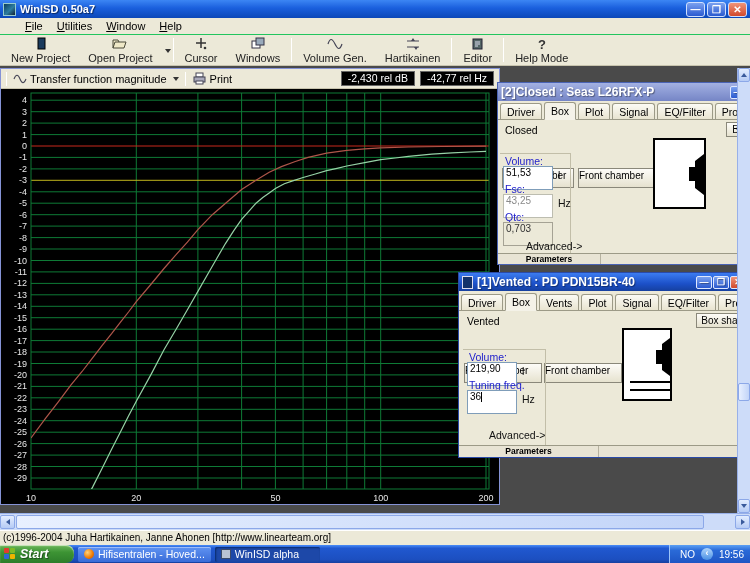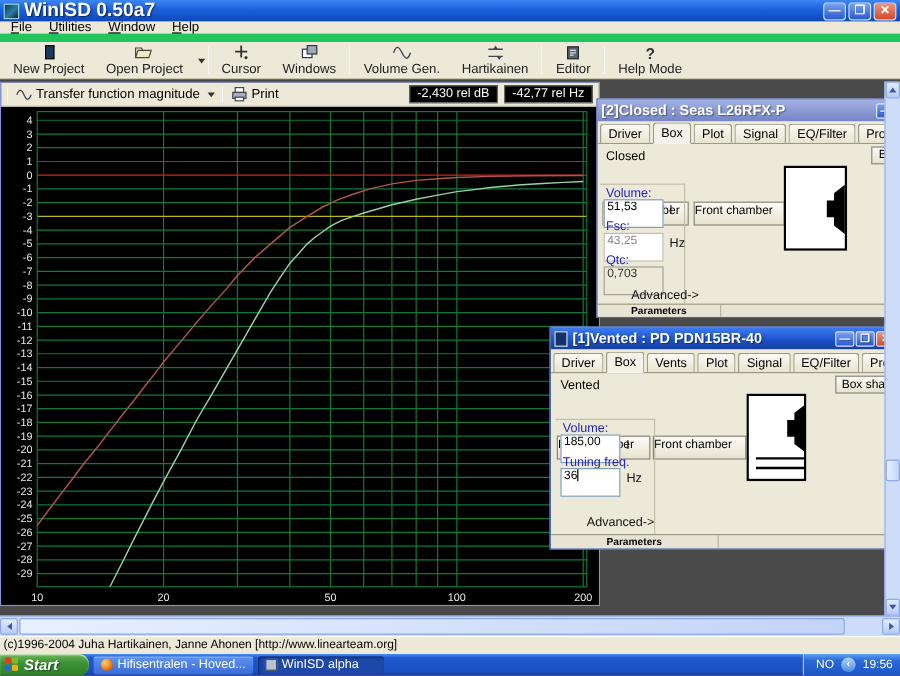--- a/index.html
+++ b/index.html
@@ -6,30 +6,30 @@
   *{box-sizing:border-box;}
   #screen{position:relative;width:750px;height:563px;overflow:hidden;background:#ece9d8;
     font-family:"Liberation Sans",sans-serif;font-size:11px;color:#000;cursor:default;}
   .abs{position:absolute;}
 
   
   #titlebar{left:0;top:0;width:750px;height:18px;
     background:linear-gradient(180deg,#3c86f4 0%,#1a5fdd 45%,#0c48b8 100%);
     display:flex;align-items:center;padding:0 3px;}
   #app-icon{width:13px;height:13px;background:linear-gradient(135deg,#0c3d5c,#2e7da0 55%,#123);border:1px solid #9cc;margin-right:4px;}
-  #titlebar .title{color:#fff;font-weight:bold;font-size:16px;text-shadow:1px 1px 1px #0008;}
+  #titlebar .title{color:#fff;font-weight:bold;font-size:11px;text-shadow:1px 1px 1px #0008;}
   .cap-btns{margin-left:auto;display:flex;gap:2px;}
   .cap-btn{width:19px;height:15px;border:1px solid #cfe0ff;border-radius:3px;color:#fff;
     font-size:10px;line-height:13px;text-align:center;font-weight:bold;
     background:linear-gradient(180deg,#7ba1ef,#2a5ad0);}
   .cap-btn.close{background:linear-gradient(180deg,#f09478,#d1492c);}
 
   
-  #menubar{left:0;top:18px;width:750px;height:17px;background:#ece9d8;border-bottom:7px solid #22c55e;
-    display:flex;align-items:center;padding-left:2px;}
+  #menubar{left:0;top:18px;width:750px;height:17px;background:#ece9d8;border-bottom:1px solid #22c55e;
+    display:flex;align-items:center;padding-left:18px;}
   .menu-item{display:inline-block;padding:1px 7px;}
   .menu-item::first-letter{text-decoration:underline;}
 
   
   #toolbar{left:0;top:35px;width:750px;height:31px;background:#ece9d8;border-bottom:1px solid #c8c4ae;
     display:flex;align-items:stretch;padding-left:2px;}
   .tb-btn{display:flex;flex-direction:column;align-items:center;justify-content:center;
     padding:1px 9px;font-size:11px;color:#222;}
   .tb-btn svg{display:block;margin-bottom:1px;}
   .tb-sep{width:1px;background:#c6c2ac;border-right:1px solid #fff;margin:3px 2px;}
@@ -375,21 +375,21 @@
         <div class="tab">Signal</div>
         <div class="tab">EQ/Filter</div>
         <div class="tab">Project</div>
       </div>
       <div class="abs" style="left:8px;top:42px;font-size:10.5px;">Vented</div>
       <div class="xp-btn" style="left:237px;top:40px;width:58px;">Box shape</div>
       <div class="chamber-btn" style="left:5px;top:58px;width:78px;">Rear chamber</div>
       <div class="chamber-btn" style="left:85px;top:58px;width:78px;">Front chamber</div>
       <div class="group-edge" style="left:4px;top:76px;width:83px;height:96px;"></div>
       <div class="fld-label" style="left:10px;top:78px;">Volume:</div>
-      <div class="fld" style="left:8px;top:89px;">185,00</div>
+      <div class="fld" style="left:8px;top:89px;">219,90</div>
       <div class="unit" style="left:63px;top:92px;">l</div>
       <div class="fld-label" style="left:10px;top:106px;">Tuning freq.</div>
       <div class="fld" style="left:8px;top:117px;"><span>36</span><span class="caret"></span></div>
       <div class="unit" style="left:63px;top:120px;">Hz</div>
       <div class="advanced" style="left:30px;top:156px;">Advanced-&gt;</div>
       <svg class="boxsvg" style="left:163px;top:55px;" width="50" height="73">
         <rect x="1" y="1" width="48" height="71" fill="#fff" stroke="#000" stroke-width="2"></rect>
         <path d="M48,10 L40,16 L40,22 L34,22 L34,36 L40,36 L40,42 L48,48 Z" fill="#000"></path>
         <line x1="8" y1="54" x2="48" y2="54" stroke="#000" stroke-width="2"></line>
         <line x1="8" y1="62" x2="48" y2="62" stroke="#000" stroke-width="2"></line>

